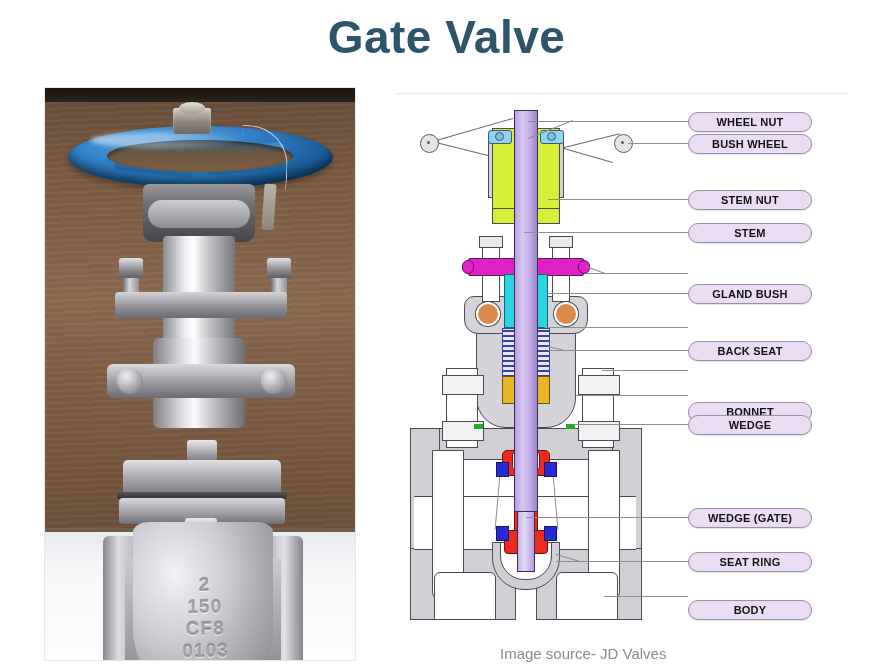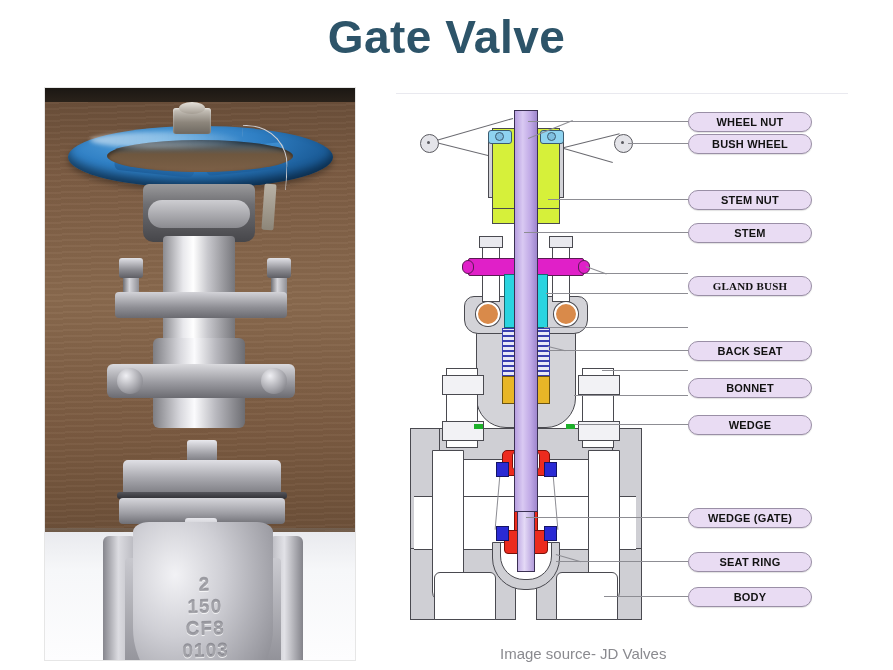--- a/index.html
+++ b/index.html
@@ -632,22 +632,22 @@
 
   <div class="leader-diag" style="left:132px; top:48px; width:48px; transform:rotate(-22deg);"></div>
   <div class="leader-diag" style="left:190px; top:176px; width:22px; transform:rotate(20deg);"></div>
   <div class="leader-diag" style="left:152px; top:256px; width:18px; transform:rotate(14deg);"></div>
   <div class="leader-diag" style="left:160px; top:464px; width:26px; transform:rotate(16deg);"></div>
 
   <div class="pill" style="left:292px; top:22px;  width:122px;">WHEEL NUT</div>
   <div class="pill" style="left:292px; top:44px;  width:122px;">BUSH WHEEL</div>
   <div class="pill" style="left:292px; top:133px; width:122px;">STEM</div>
   <div class="pill" style="left:292px; top:100px; width:122px;">STEM NUT</div>
-  <div class="pill" style="left:292px; top:186px; width:122px;font-family:Liberation Serif, serif;">GLAND BUSH</div>
+  <div class="pill" style="left:292px; top:194px; width:122px;">GLAND BUSH</div>
   <div class="pill" style="left:292px; top:251px; width:122px;">BACK SEAT</div>
-  <div class="pill" style="left:292px; top:288px; width:122px;">BONNET</div>
+  <div class="pill" style="left:292px; top:312px; width:122px;">BONNET</div>
   <div class="pill" style="left:292px; top:325px; width:122px;">WEDGE</div>
   <div class="pill" style="left:292px; top:418px; width:122px;">WEDGE (GATE)</div>
   <div class="pill" style="left:292px; top:462px; width:122px;">SEAT RING</div>
-  <div class="pill" style="left:292px; top:497px; width:122px;">BODY</div>
+  <div class="pill" style="left:292px; top:510px; width:122px;">BODY</div>
 </div>
 
 <div id="footer">Image source- JD Valves</div>
 
 </body></html>

